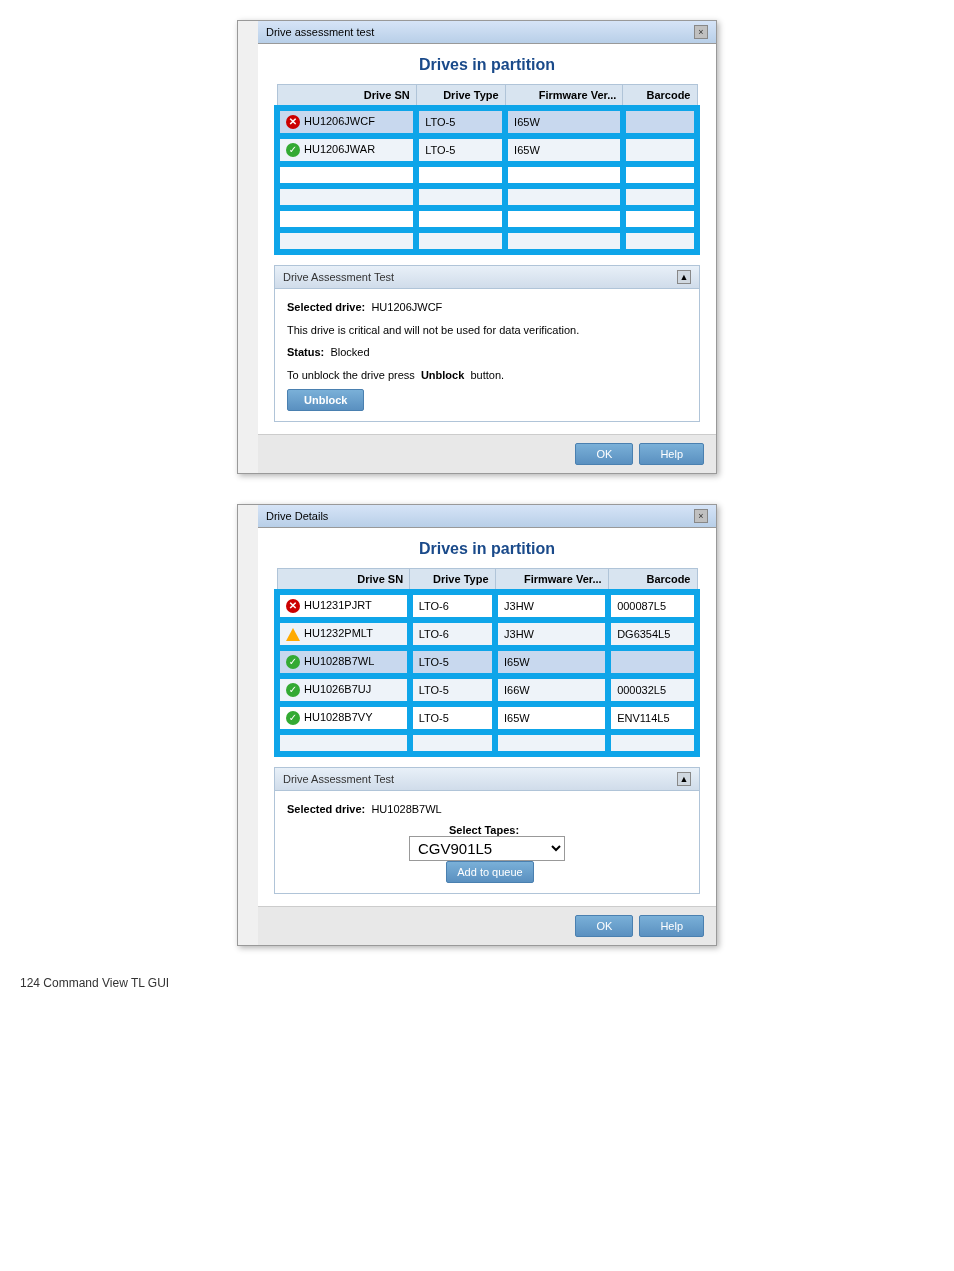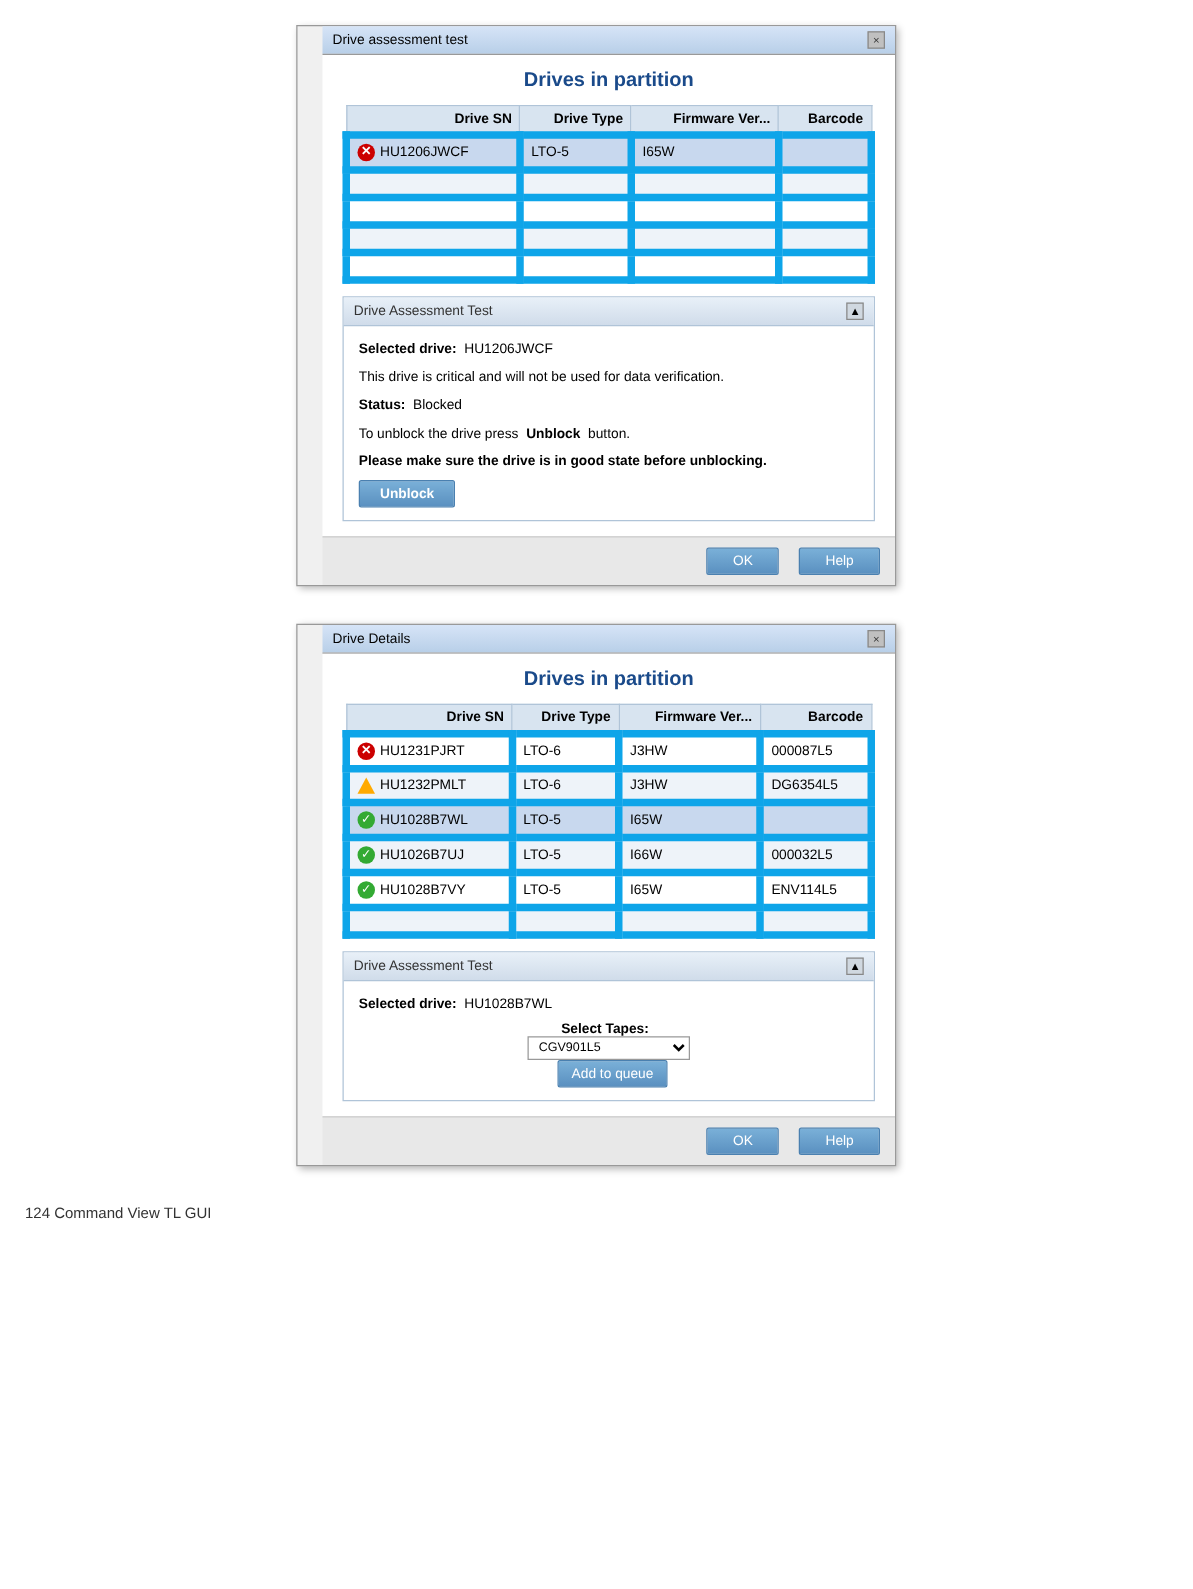--- a/index.html
+++ b/index.html
@@ -200,21 +200,21 @@
       font-size: 11px;
       border-radius: 2px;
       margin-left: 6px;
     }
 
     .dialog-footer {
       background: #e8e8e8;
       padding: 8px 12px;
       display: flex;
       justify-content: flex-end;
-      gap: 16px;
+      gap: 6px;
       border-top: 1px solid #ccc;
     }
 
     .footer-btn {
       background: linear-gradient(to bottom, #7ab0d8, #5a90c0);
       color: white;
       border: 1px solid #4a80b0;
       padding: 4px 20px;
       cursor: pointer;
       font-size: 11px;
@@ -228,25 +228,25 @@
       flex-direction: column;
     }
 
     .select-tapes-label {
       font-weight: bold;
       font-size: 11px;
       margin-right: 6px;
     }
 
     .tape-select {
-      font-size: 10px;
+      font-size: 15px;
       padding: 2px 4px;
       border: 1px solid #999;
       background: white;
-      width: 130px;
+      width: 156px;
     }
 
     .page-footer {
       margin-top: 20px;
       font-size: 12px;
       color: #333;
     }
 
     .empty-row td {
       height: 22px;
@@ -267,20 +267,26 @@
         <tr>
           <th>Drive SN</th>
           <th>Drive Type</th>
           <th>Firmware Ver...</th>
           <th>Barcode</th>
         </tr>
       </thead>
       <tbody id="dialog1-tbody">
       <tr class="selected">
       <td><span class="row-icon icon-error">✕</span><span>HU1206JWCF</span></td>
+      <td>LTO-5</td>
+      <td>I65W</td>
+      <td></td>
+    </tr>
+          <tr>
+      <td><span class="row-icon icon-ok">✓</span><span>HU1206JWAR</span></td>
       <td>LTO-5</td>
       <td>I65W</td>
       <td></td>
     </tr>
           <tr class="empty-row">
       <td><span></span></td>
       <td></td>
       <td></td>
       <td></td>
     </tr>
@@ -318,21 +324,20 @@
         <p>This drive is critical and will not be used for data verification.</p>
         <p>
           <span class="field-label">Status:</span>
           &nbsp;<span>Blocked</span>
         </p>
         <p>
           <span>To unblock the drive press</span>
           &nbsp;<strong>Unblock</strong>
           &nbsp;<span>button.</span>
         </p>
-        <p class="warning-text">Please make sure the drive is in good state before unblocking.</p>
         <button class="unblock-btn">Unblock</button>
       </div>
     </div>
   </div>
   <div class="dialog-footer">
     <button class="footer-btn">OK</button>
     <button class="footer-btn">Help</button>
   </div>
 </div>
 

